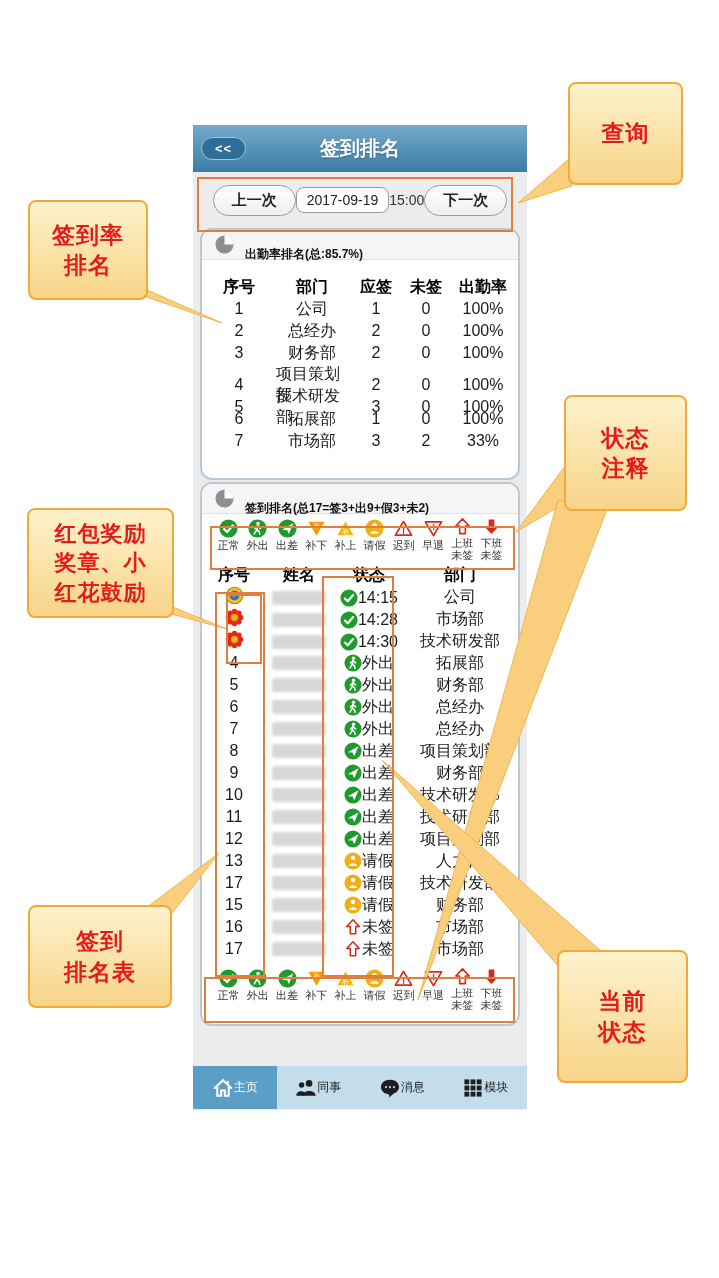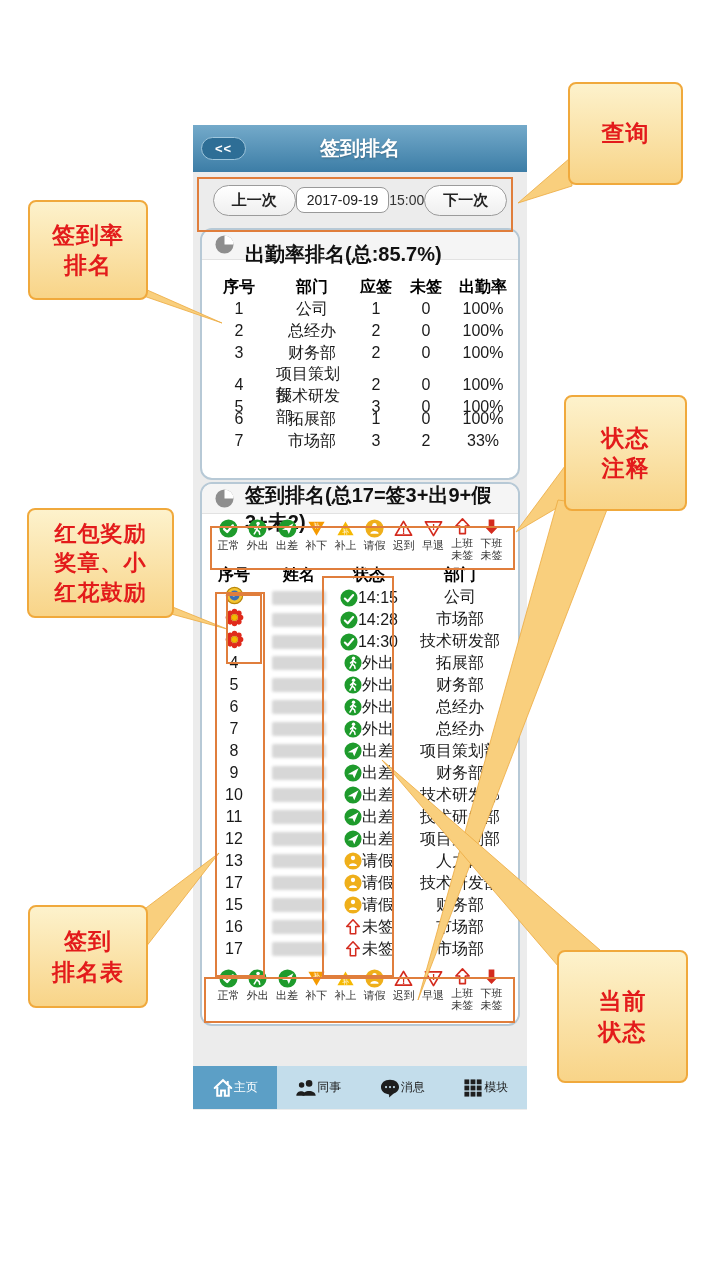--- a/index.html
+++ b/index.html
@@ -13,21 +13,21 @@
   .appbar .title { position:absolute; left:0; right:0; text-align:center; color:#fff; font-size:20px; font-weight:bold; text-shadow:0 1px 2px rgba(0,0,0,.25); pointer-events:none; }
 
   .datebar { height:56px; display:flex; align-items:center; justify-content:center; }
   .pillbtn { background:linear-gradient(#ffffff,#EFEFEF); border:1.5px solid #9B9B9B; border-radius:16px; padding:5px 18px; font-size:15px; font-weight:bold; color:#222; cursor:pointer; }
   .datebox { background:#fff; border:1.5px solid #999; border-radius:8px; padding:4px 10px; font-size:14px; color:#222; }
   .timetxt { font-size:14px; color:#333; }
 
   .panel { background:#fff; border:2px solid #B7C9D6; border-radius:12px; margin:0 7px; }
   .panel + .panel { margin-top:2px; }
   .panel-h { height:30px; background:#F5F5F5; border-bottom:1px solid #E2E2E2; border-radius:10px 10px 0 0; display:flex; align-items:center; gap:11px; padding:0 13px; }
-  .panel-h .ptitle { font-size:20px; font-weight:bold; color:#111;margin-top:20px; }
+  .panel-h .ptitle { font-size:12px; font-weight:bold; color:#111;margin-top:20px; }
   .pie { width:19px; height:19px; }
 
   .p1-body { padding:16px 0 26px 0; }
   .t1-row { display:grid; grid-template-columns:74px 72px 56px 44px 70px; height:22px; align-items:center; justify-items:center; font-size:16px; color:#1A1A1A; }
   .t1-row.head, .t2-row.head { font-weight:bold; color:#000; }
 
   .p2-body { padding-bottom:10px; }
   .legend { display:flex; justify-content:space-between; align-items:flex-start; margin:2px 8px; padding:3px 4px 2px 4px; height:46px; }
   .legend-item { display:flex; flex-direction:column; align-items:center; gap:1px; width:30px; }
   .legend-item .lbl { font-size:11px; color:#333; line-height:1.12; white-space:pre-line; text-align:center; }
@@ -48,21 +48,21 @@
   .tab .tlbl { font-size:12px; line-height:1.1; }
   .tab.active { background:#5C9FC6; color:#fff; }
 
   
   .annot-rect { position:absolute; border:2px solid #E07E3C; z-index:6; pointer-events:none; }
   #arrow-layer { position:absolute; left:0; top:0; width:719px; height:1278px; z-index:5; pointer-events:none; }
   .callout { position:absolute; z-index:7; background:linear-gradient(#FDF2CC,#F8D488); border:2.5px solid #F0A93C; border-radius:8px; display:flex; align-items:center; justify-content:center; color:#E31B1B; font-weight:bold; font-size:23px; line-height:1.32; white-space:pre-line; text-align:center; letter-spacing:1px; }
   #co-query     { left:568px; top:82px;  width:115px; height:103px; }
   #co-rate      { left:28px;  top:200px; width:120px; height:100px; }
   #co-reward    { left:27px;  top:508px; width:147px; height:110px; font-size:22px; }
-  #co-ranktable { left:28px;  top:905px; width:120px; height:103px; }
+  #co-ranktable { left:28px;  top:905px; width:144px; height:103px; }
   #co-legend    { left:564px; top:395px; width:123px; height:116px; }
   #co-current   { left:557px; top:950px; width:131px; height:133px; }
 </style>
 </head>
 <body>
 
 <svg id="arrow-layer">
   <g fill="#F9CF7D" stroke="#ECA93F" stroke-width="0.8" stroke-linejoin="round">
     <polygon points="570,158 572,186 518,203"></polygon>
     <polygon points="102,270 132,292 222,323"></polygon>

